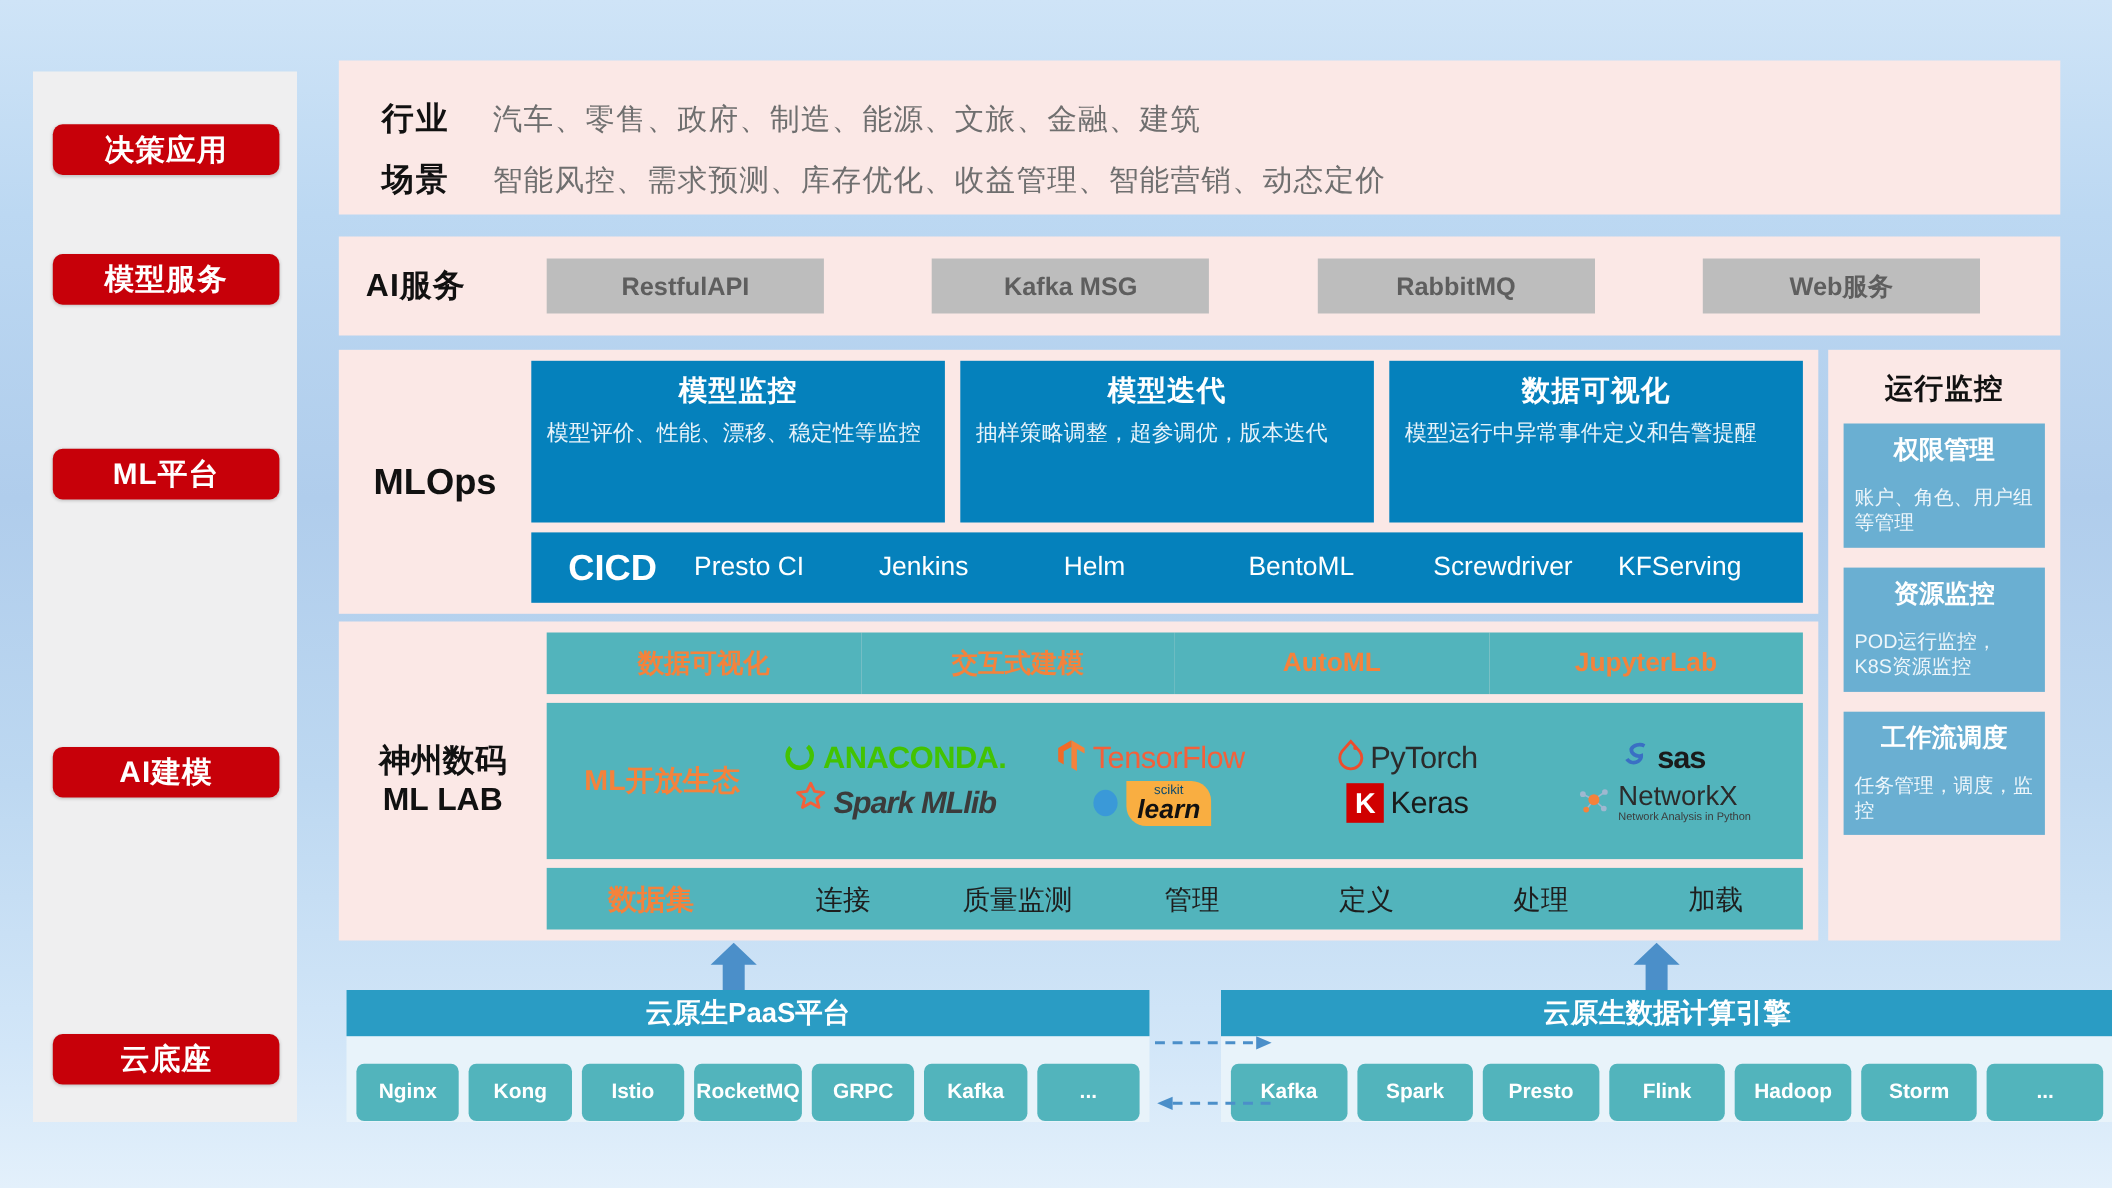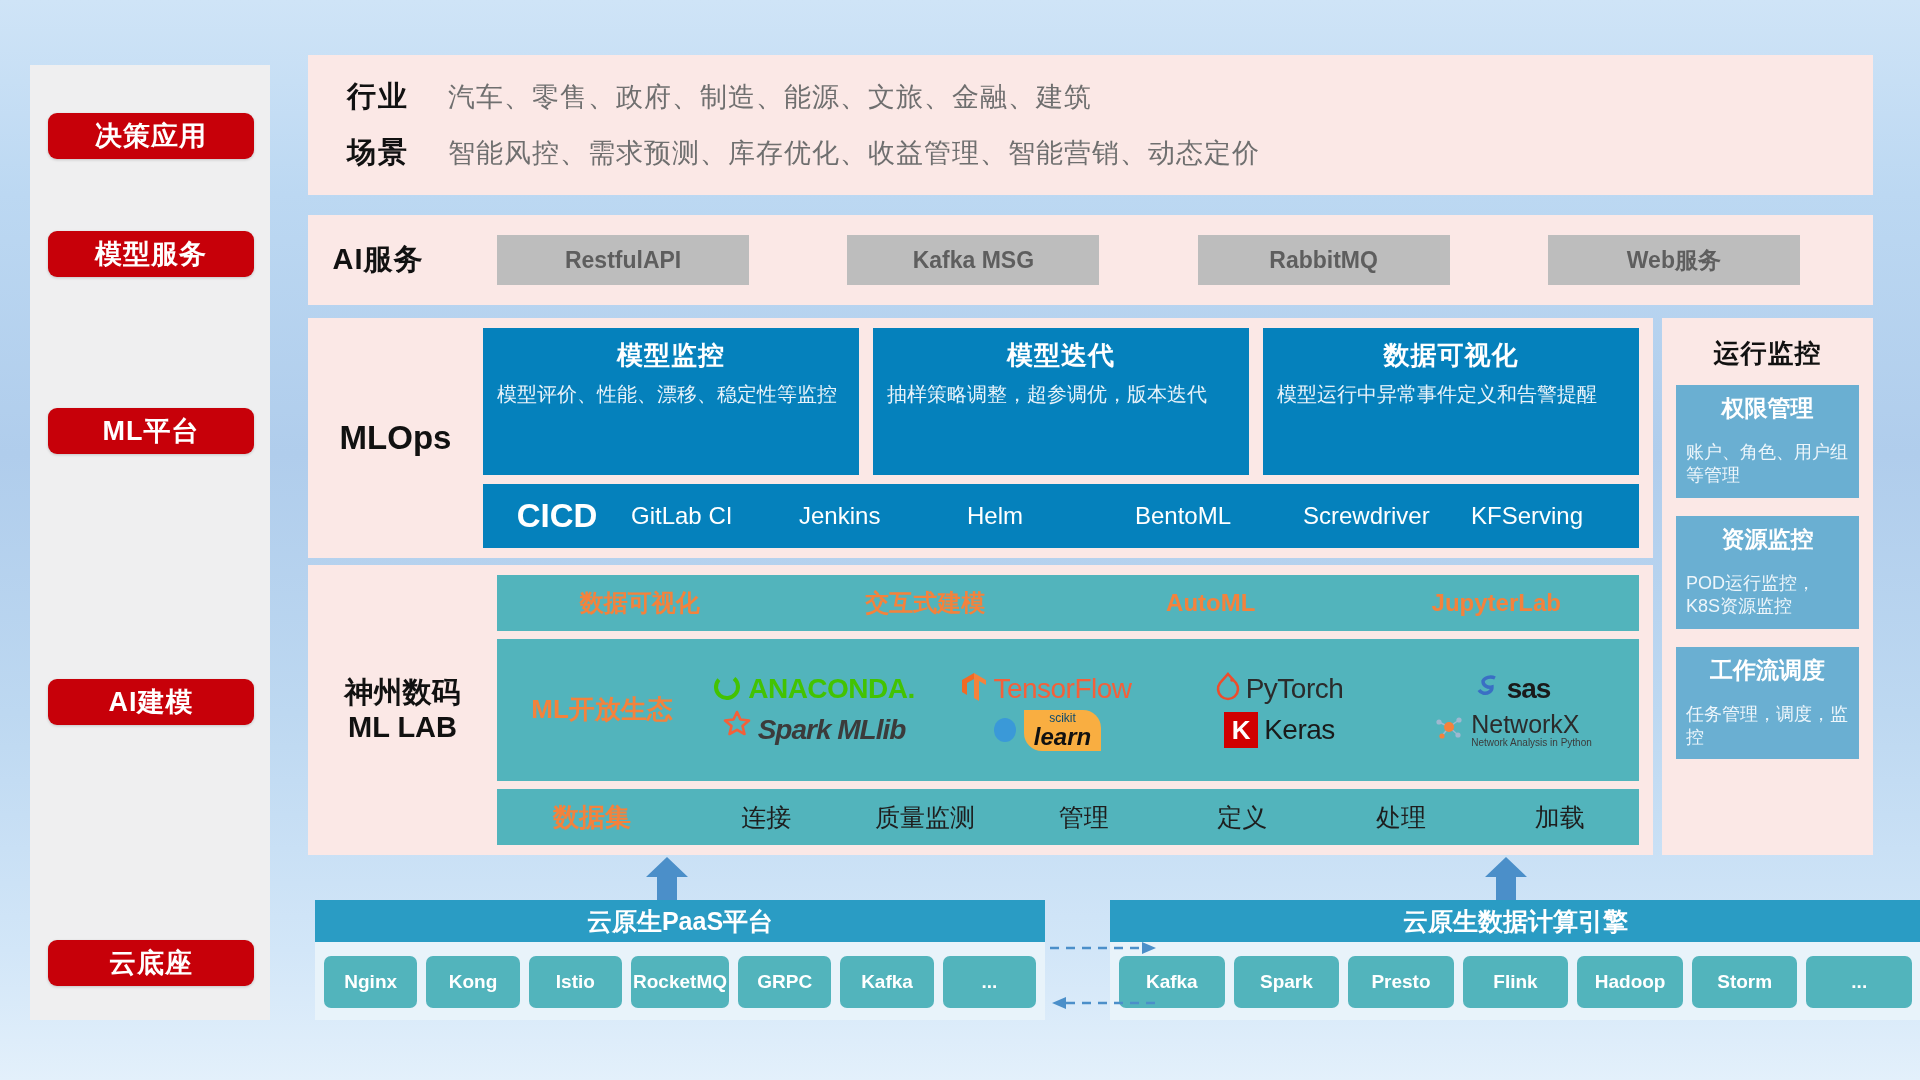--- a/index.html
+++ b/index.html
@@ -23,21 +23,21 @@
     background: #c70009; border-radius: 9px;
     color: #fff; font-size: 27px; font-weight: bold;
     display: flex; align-items: center; justify-content: center;
     letter-spacing: 1px;
     box-shadow: 0 1px 3px rgba(0,0,0,.18);
   }
   
   .panel { position: absolute; background: #fbe8e6; }
 
   
-  #row-apps { left: 308px; top: 55px; width: 1565px; height: 140px; padding: 14px 0 0 0; font-family: Liberation Mono, monospace; }
+  #row-apps { left: 308px; top: 55px; width: 1565px; height: 140px; padding: 25px 0 0 0; font-family: Liberation Mono, monospace; }
   .app-line { display: flex; align-items: center; height: 56px; }
   .app-key {
     width: 140px; text-align: center; flex: none;
     font-size: 29px; font-weight: bold; color: #111; letter-spacing: 2px;
   }
   .app-val { font-size: 27px; color: #6f6f6f; letter-spacing: 1px; }
 
   
   #row-aisvc { left: 308px; top: 215px; width: 1565px; height: 90px;
                display: flex; align-items: center; }
@@ -122,21 +122,21 @@
   .rr-card .t { text-align: center; font-size: 23px; font-weight: bold;
                 margin-bottom: 5px; }
   .rr-card .d { font-size: 18px; color: #eef6fb; line-height: 1.3; margin-top: 17px; }
 
   
   .cloud-block { position: absolute; background: #e8f3fa; }
   .cloud-head {
     background: #2a9cc4; color: #fff; text-align: center;
     font-size: 25px; font-weight: bold; line-height: 42px; height: 42px;
   }
-  .chips { display: flex; gap: 9px; padding: 14px 9px; }
+  .chips { display: flex; gap: 9px; padding: 25px 9px; }
   .chip {
     flex: 1; height: 52px; background: #52b4bc; border-radius: 7px;
     color: #fff; font-size: 19px; font-weight: bold;
     display: flex; align-items: center; justify-content: center;
     text-align: center; line-height: 1.08; padding: 0 2px;
   }
   .up-arrow { position: absolute; width: 36px; }
   .dash-arrow { position: absolute; }
 </style>
 </head>
@@ -194,21 +194,21 @@
         <div class="d">抽样策略调整，超参调优，版本迭代</div>
       </div>
       <div class="mlops-card">
         <div class="t">数据可视化</div>
         <div class="d">模型运行中异常事件定义和告警提醒</div>
       </div>
     </div>
     <div class="cicd-bar">
       <div class="cicd-title">CICD</div>
       <div class="cicd-items">
-        <div class="cicd-item">GitLab CI</div>
+        <div class="cicd-item">Presto CI</div>
         <div class="cicd-item">Jenkins</div>
         <div class="cicd-item">Helm</div>
         <div class="cicd-item">BentoML</div>
         <div class="cicd-item">Screwdriver</div>
         <div class="cicd-item">KFServing</div>
       </div>
     </div>
   </div>
 </div>
 

